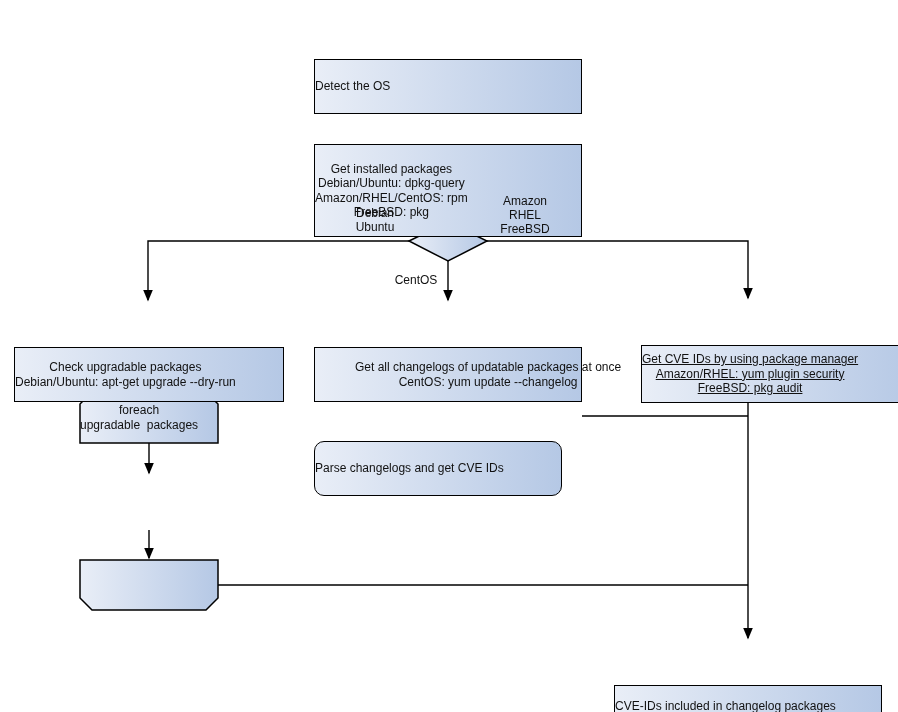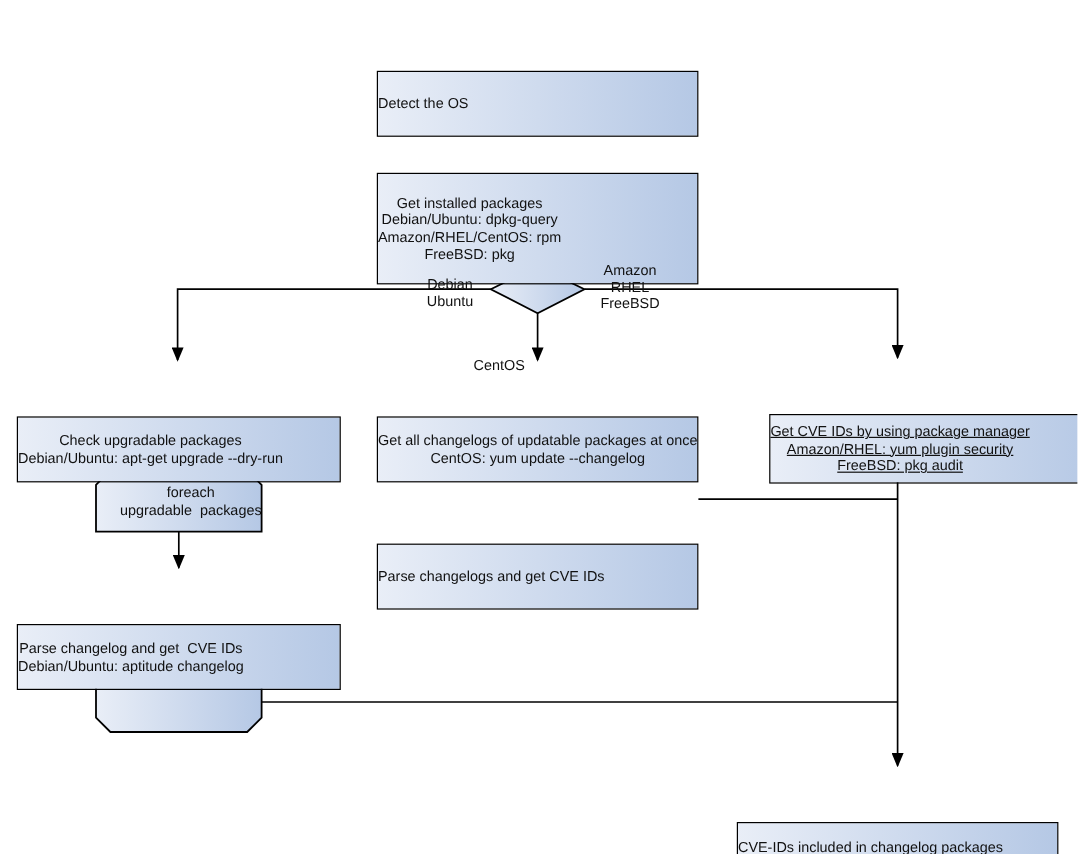--- a/index.html
+++ b/index.html
@@ -21,24 +21,24 @@
   svg.connectors{position:absolute;left:0;top:0;width:898px;height:712px;}
   .conn{fill:none;stroke:var(--connector);stroke-width:1.4;}
   .shape{fill:url(#nodeGrad);stroke:var(--node-border);stroke-width:1.5;}
   .node{
     position:absolute;display:flex;align-items:center;justify-content:flex-start;
     background:linear-gradient(to right,var(--node-fill-start),var(--node-fill-end));
     border:1.5px solid var(--node-border);box-sizing:border-box;margin-top:45px;
   }
   .node span,.shape-label span{white-space:pre;text-align:center;display:block;}
   .shape-label{
-    position:absolute;display:flex;align-items:center;justify-content:flex-end;
+    position:absolute;display:flex;align-items:center;justify-content:flex-start;
     background:transparent;border:none;
   }
-  .edge-label{position:absolute;text-align:center;white-space:pre;line-height:14px;margin-top:24px;}
+  .edge-label{position:absolute;text-align:center;white-space:pre;line-height:14px;}
 </style>
 </head>
 <body>
 
 <div class="canvas">
 
   <svg class="connectors" xmlns="http://www.w3.org/2000/svg">
     <defs>
       <linearGradient id="nodeGrad" x1="0" y1="0" x2="1" y2="0">
         <stop offset="0" style="stop-color:var(--node-fill-start)"></stop>
@@ -81,32 +81,28 @@
   <div class="node" style="left:14px;top:302px;width:270px;height:55px;">
     <span>Check upgradable packages
 Debian/Ubuntu: apt-get upgrade --dry-run</span>
   </div>
 
   <div class="shape-label" style="left:80px;top:392px;width:138px;height:51px;">
     <span>foreach
 upgradable  packages</span>
   </div>
 
-  <div class="node" style="left:14px;top:475px;width:270px;height:55px;">
-    <span>Parse changelog and get  CVE IDs
-Debian/Ubuntu: aptitude changelog</span>
-  </div>
 
 
-  <div class="node" style="left:314px;top:302px;width:268px;height:55px;">
+  <div class="node" style="left:314px;top:302px;width:268px;height:55px;padding-left:40px;">
     <span>Get all changelogs of updatable packages at once
 CentOS: yum update --changelog</span>
   </div>
 
-  <div class="node" style="left:314px;top:408px;width:268px;height:55px;">
+  <div class="node" style="left:314px;top:396px;width:248px;height:55px;border-radius:10px;">
     <span>Parse changelogs and get CVE IDs</span>
   </div>
 
   <div class="node" style="left:641px;top:300px;width:276px;height:58px;text-decoration:underline;">
     <span>Get CVE IDs by using package manager
 Amazon/RHEL: yum plugin security
 FreeBSD: pkg audit</span>
   </div>
 
   <div class="node" style="left:614px;top:640px;width:268px;height:56px;">

